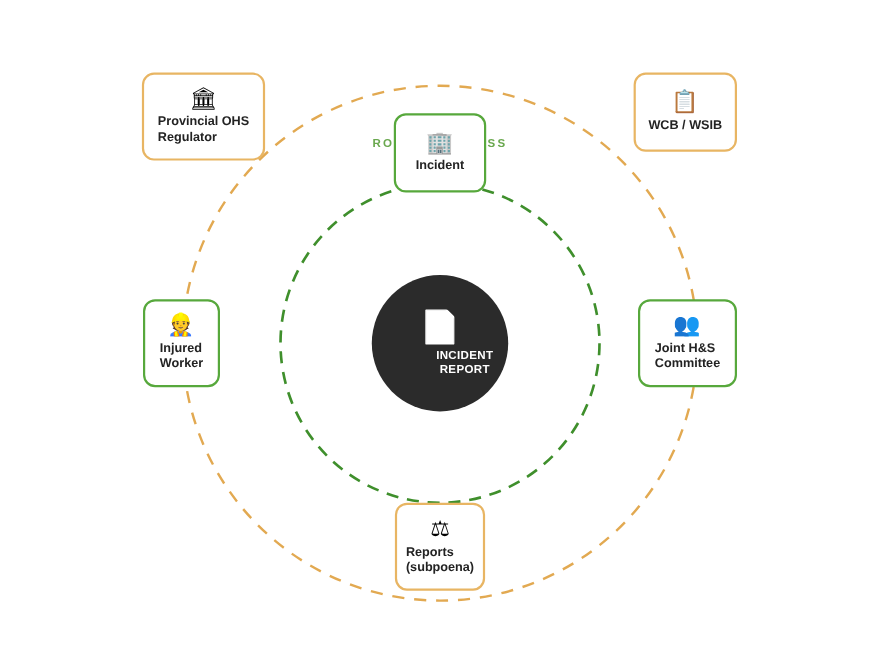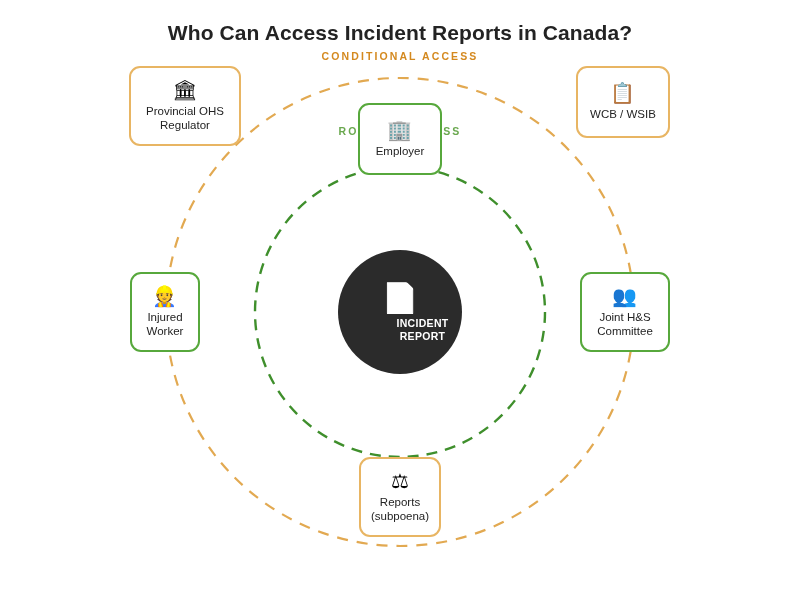--- a/index.html
+++ b/index.html
@@ -115,56 +115,52 @@
     padding: 7px 8px 8px 8px;
     transform: translate(-50%, -50%);
   }
   .node .node-icon {
     font-size: 20px;
     line-height: 23px;
     margin-bottom: 3px;
   }
   .node .node-label {
     font-size: 11.5px;
-    font-weight: normal;
+    font-weight: bold;
     color: #232323;
     line-height: 13.5px;
-    text-align: center;
+    text-align: left;
     white-space: pre-line;
   }
   .node.routine  { border-color: #57a83c; }
   .node.conditional { border-color: #e8b563; }
 </style>
 </head>
 <body>
 
 <div id="canvas">
 
-  <div id="header">
-    <div id="title">Who Can Access Incident Reports in Canada?</div>
-    <div id="subtitle">CONDITIONAL ACCESS</div>
-  </div>
 
   <svg id="rings" viewBox="0 0 800 600" xmlns="http://www.w3.org/2000/svg">
     <circle id="ring-outer" cx="400" cy="312" r="234" fill="none" stroke="#e2a951" stroke-width="2.2" stroke-dasharray="11 9" stroke-linecap="butt"></circle>
     <circle id="ring-inner" cx="400" cy="312" r="145" fill="none" stroke="#3f8f2c" stroke-width="2.4" stroke-dasharray="11 8" stroke-linecap="butt"></circle>
   </svg>
 
   <div class="ring-label" id="ring-label-routine">ROUTINE ACCESS</div>
 
   <div id="center-hub" style="left: 400px; top: 312px; background: rgb(43, 43, 43);">
     <div class="hub-icon">📄</div>
     <div class="hub-label">INCIDENT
 REPORT</div>
   </div>
 
   <div id="nodes-layer">
       <div class="node routine" style="left: 400px; top: 139px; width: 84px; height: 72px; border-color: rgb(87, 168, 60);">
         <div class="node-icon">🏢</div>
-        <div class="node-label">Employer</div>
+        <div class="node-label">Incident</div>
       </div>
       <div class="node routine" style="left: 165px; top: 312px; width: 70px; height: 80px; border-color: rgb(87, 168, 60);">
         <div class="node-icon">👷</div>
         <div class="node-label">Injured
 Worker</div>
       </div>
       <div class="node routine" style="left: 625px; top: 312px; width: 90px; height: 80px; border-color: rgb(87, 168, 60);">
         <div class="node-icon">👥</div>
         <div class="node-label">Joint H&amp;S
 Committee</div>

